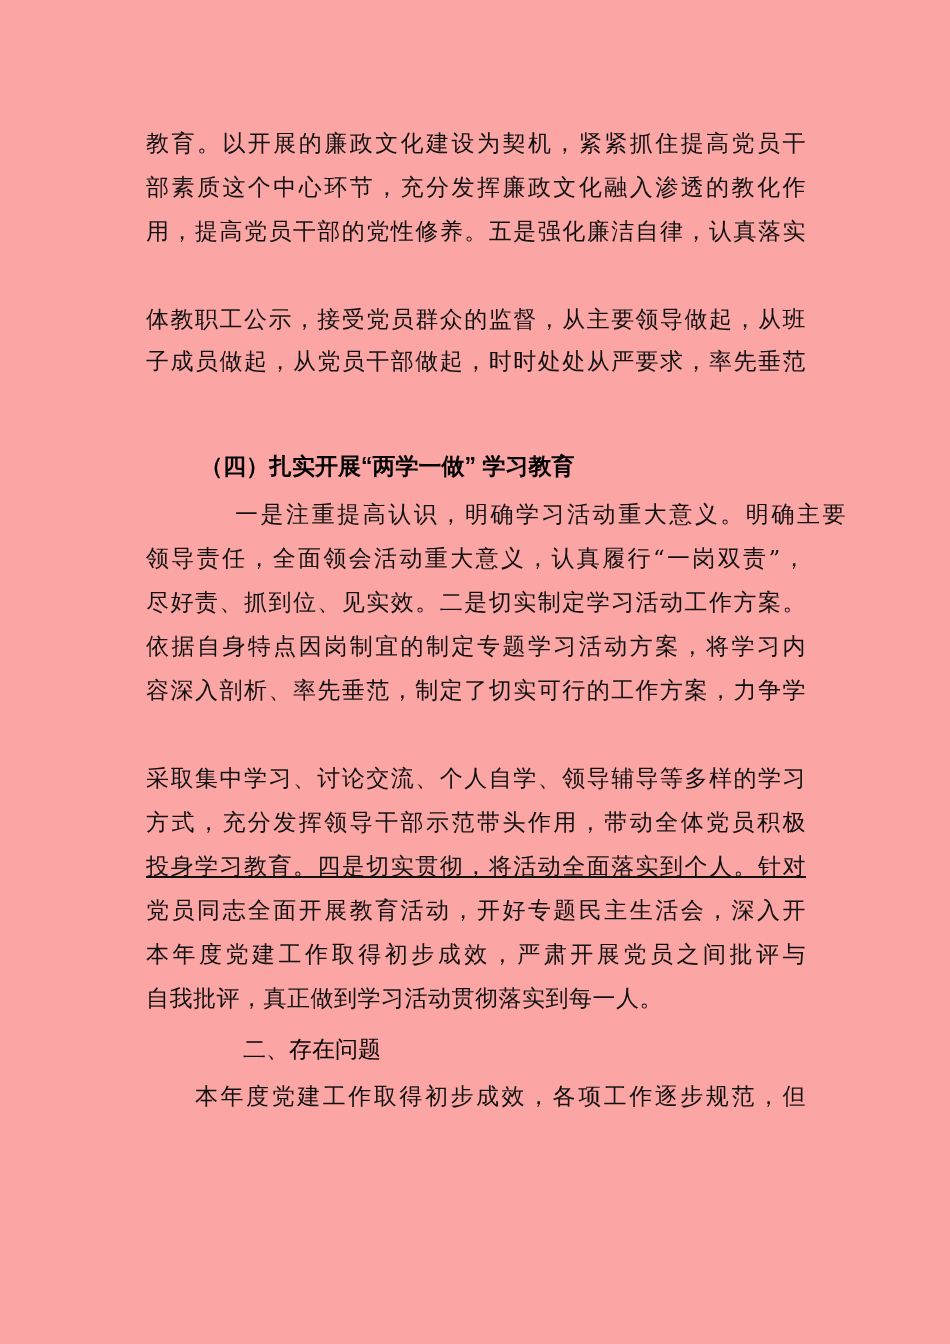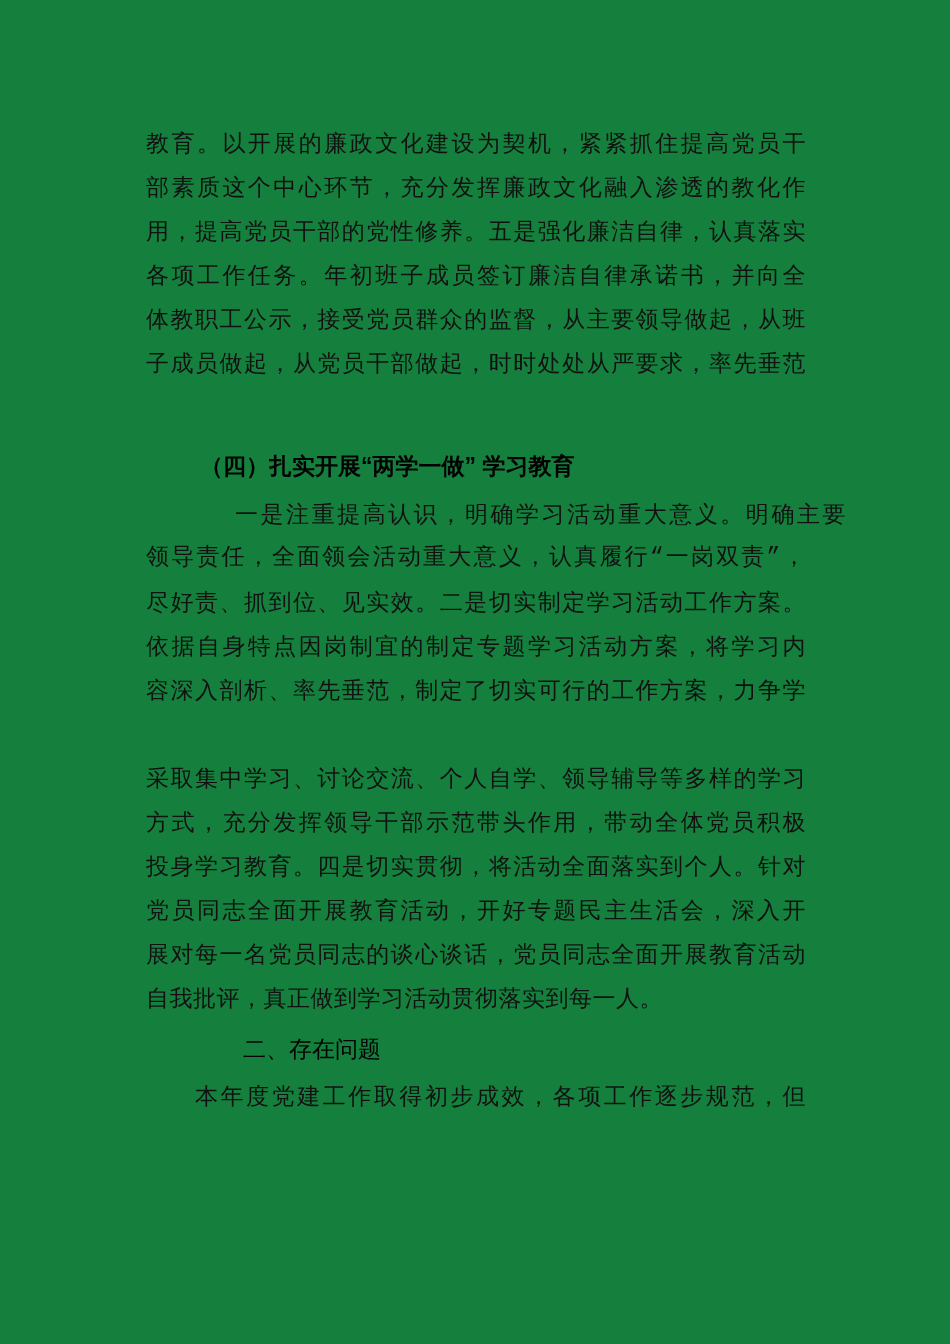--- a/index.html
+++ b/index.html
@@ -1,17 +1,17 @@
 <!DOCTYPE html>
 <html><head>
   <meta charset="utf-8">
   <style>
     html, body { margin: 0; padding: 0; background: #ffffff; }
     body { width: 950px; height: 1344px; position: relative; overflow: hidden; }
-    .page { position: absolute; left: 0; top: 0; width: 950px; height: 1344px; background: #15803d; }
+    .page { position: absolute; left: 0; top: 0; width: 950px; height: 1344px; background: #fca5a5; }
     .line {
       position: absolute;
       left: 146px;
       width: 660px;
       font-family: "DejaVu Serif", "Liberation Serif", serif;
       font-size: 23px;
       line-height: 30px;
       color: #111111;
       white-space: nowrap;
       text-align: justify;
@@ -32,35 +32,34 @@
     .heading.h2 { left: 195px; font-weight: normal; margin-left: 48px; }
   </style>
 </head>
 <body>
 
 <div class="page">
 
   <div class="line" style="top:128px;">教育。以开展的廉政文化建设为契机，紧紧抓住提高党员干</div>
   <div class="line" style="top:172px;">部素质这个中心环节，充分发挥廉政文化融入渗透的教化作</div>
   <div class="line" style="top:216px;">用，提高党员干部的党性修养。五是强化廉洁自律，认真落实</div>
-  <div class="line" style="top:260px;">各项工作任务。年初班子成员签订廉洁自律承诺书，并向全</div>
   <div class="line" style="top:304px;">体教职工公示，接受党员群众的监督，从主要领导做起，从班</div>
-  <div class="line" style="top:348px;">子成员做起，从党员干部做起，时时处处从严要求，率先垂范</div>
+  <div class="line" style="top:348px;font-family:Liberation Mono, monospace;">子成员做起，从党员干部做起，时时处处从严要求，率先垂范</div>
 
   <div class="heading h3" style="top:451px;">（四）扎实开展“两学一做” 学习教育</div>
 
   <div class="line indent" style="top:499px;margin-left:40px;">一是注重提高认识，明确学习活动重大意义。明确主要</div>
-  <div class="line" style="top:543px;font-family:Liberation Mono, monospace;">领导责任，全面领会活动重大意义，认真履行“一岗双责”，</div>
+  <div class="line" style="top:543px;">领导责任，全面领会活动重大意义，认真履行“一岗双责”，</div>
   <div class="line" style="top:587px;">尽好责、抓到位、见实效。二是切实制定学习活动工作方案。</div>
   <div class="line" style="top:631px;">依据自身特点因岗制宜的制定专题学习活动方案，将学习内</div>
   <div class="line" style="top:675px;">容深入剖析、率先垂范，制定了切实可行的工作方案，力争学</div>
   <div class="line" style="top:763px;">采取集中学习、讨论交流、个人自学、领导辅导等多样的学习</div>
   <div class="line" style="top:807px;">方式，充分发挥领导干部示范带头作用，带动全体党员积极</div>
-  <div class="line" style="top:851px;">投身学习教育。四是切实贯彻，将活动全面落实到个人。针对</div>
+  <div class="line" style="top:851px;text-decoration:underline;">投身学习教育。四是切实贯彻，将活动全面落实到个人。针对</div>
   <div class="line" style="top:895px;">党员同志全面开展教育活动，开好专题民主生活会，深入开</div>
-  <div class="line" style="top:939px;">展对每一名党员同志的谈心谈话，党员同志全面开展教育活动</div>
+  <div class="line" style="top:939px;">本年度党建工作取得初步成效，严肃开展党员之间批评与</div>
   <div class="line last" style="top:983px;">自我批评，真正做到学习活动贯彻落实到每一人。</div>
 
   <div class="heading h2" style="top:1034px;">二、存在问题</div>
 
   <div class="line indent" style="top:1081px;">本年度党建工作取得初步成效，各项工作逐步规范，但</div>
 
 </div>
 
 </body></html>

